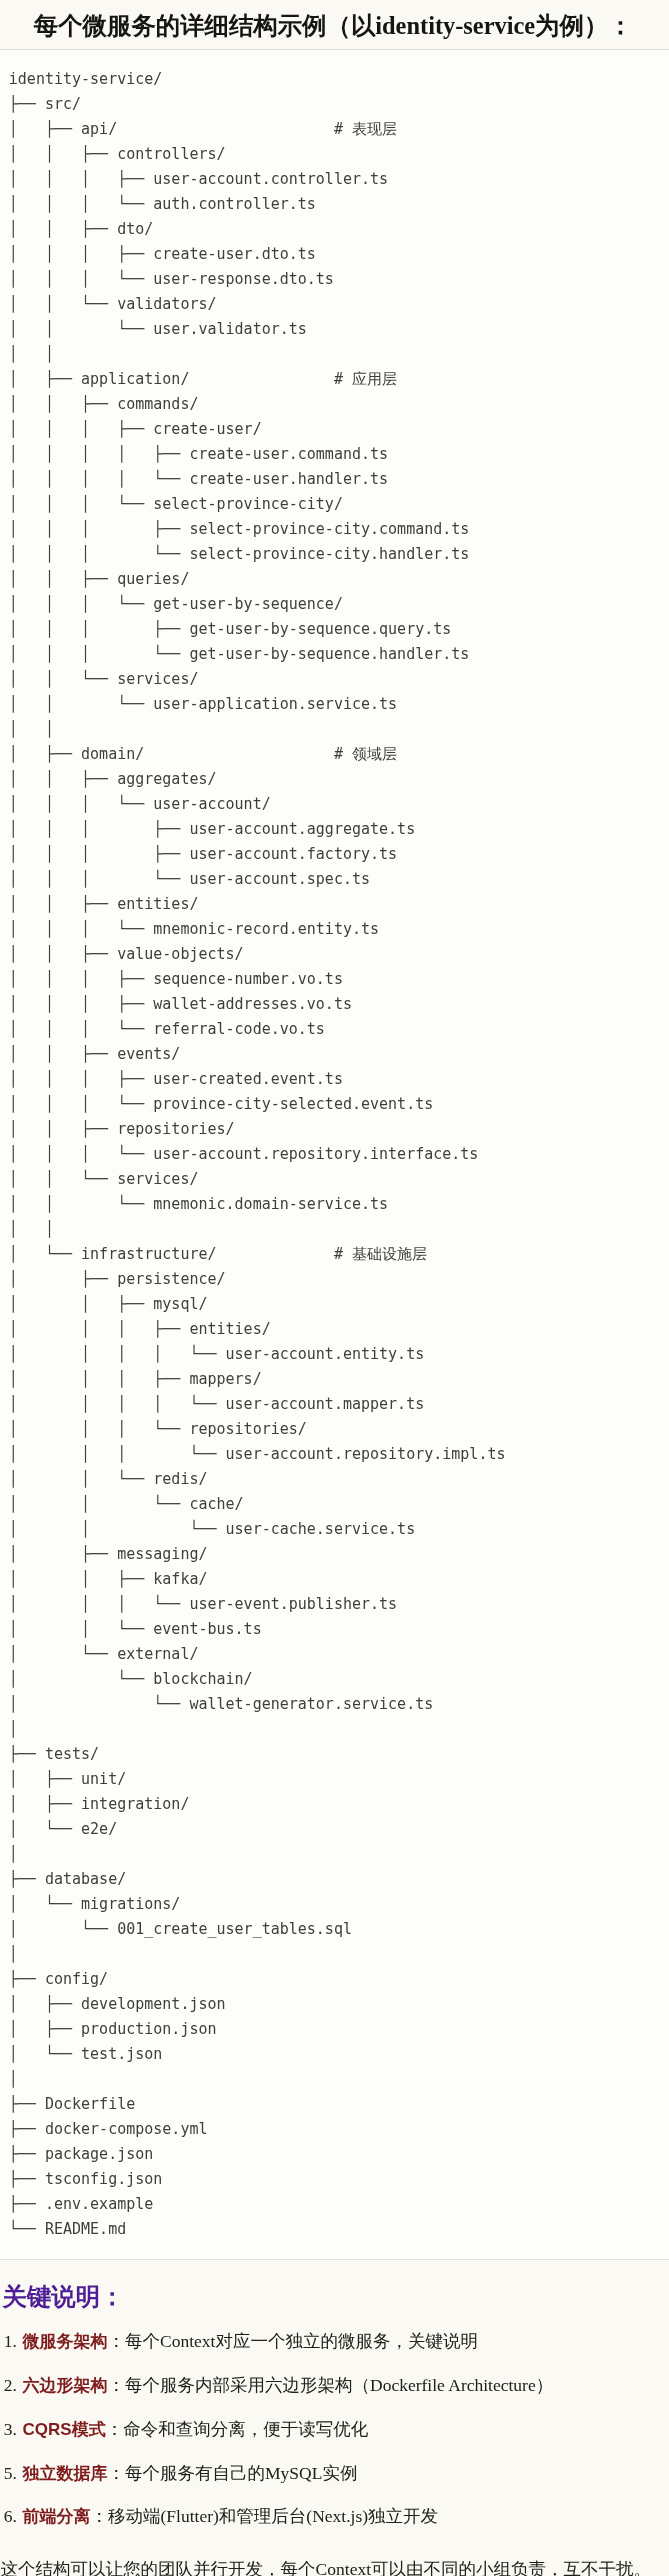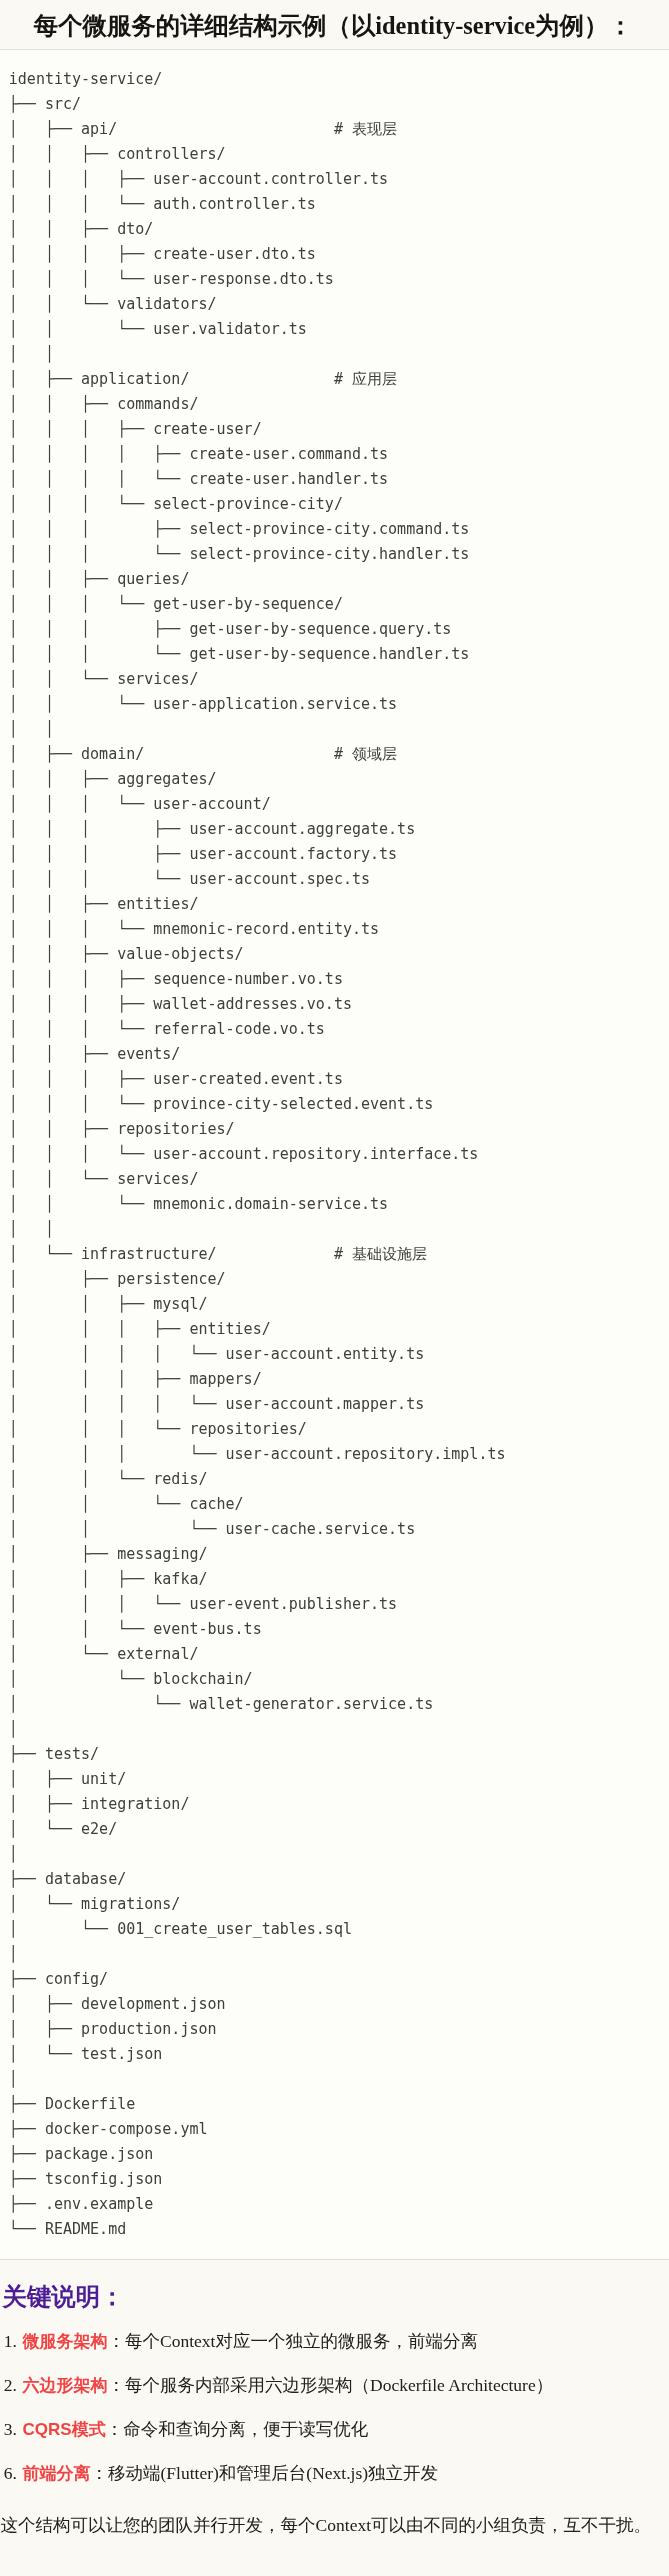--- a/index.html
+++ b/index.html
@@ -58,21 +58,21 @@
     color: #21201a;
   }
   .note-item .num {
     display: inline-block;
     margin-right: 5.6px;
   }
   .note-item .label {
     font-weight: 700;
     font-family: "Liberation Sans", sans-serif;
     font-size: 17px;
-    color: #ef4444;
+    color: #7f1d1d;
   }
   .closing-note {
     margin: 0;
     padding: 17.5px 2.5px 16.3px 0.6px;
     font-size: 17.5px;
     line-height: 26px;
     color: #21201a;
   }
 </style>
 </head>
@@ -168,32 +168,35 @@
 ├── package.json
 ├── tsconfig.json
 ├── .env.example
 └── README.md</pre>
 
   <h2 class="notes-heading">关键说明：</h2>
 
   <div>
 
     <div class="note-item">
-      <span class="num">1.</span><span class="label">微服务架构</span><span class="text">：每个Context对应一个独立的微服务，前端分离</span>
+      <span class="num">1.</span><span class="label">微服务架构</span><span class="text">：每个Context对应一个独立的微服务，关键说明</span>
     </div>
 
     <div class="note-item">
       <span class="num">2.</span><span class="label">六边形架构</span><span class="text">：每个服务内部采用六边形架构（Dockerfile Architecture）</span>
     </div>
 
     <div class="note-item">
       <span class="num">3.</span><span class="label">CQRS模式</span><span class="text">：命令和查询分离，便于读写优化</span>
     </div>
 
 
+    <div class="note-item">
+      <span class="num">5.</span><span class="label">独立数据库</span><span class="text">：每个服务有自己的MySQL实例</span>
+    </div>
 
     <div class="note-item">
       <span class="num">6.</span><span class="label">前端分离</span><span class="text">：移动端(Flutter)和管理后台(Next.js)独立开发</span>
     </div>
 
   </div>
 
   <p class="closing-note">这个结构可以让您的团队并行开发，每个Context可以由不同的小组负责，互不干扰。</p>
 
 </div>

